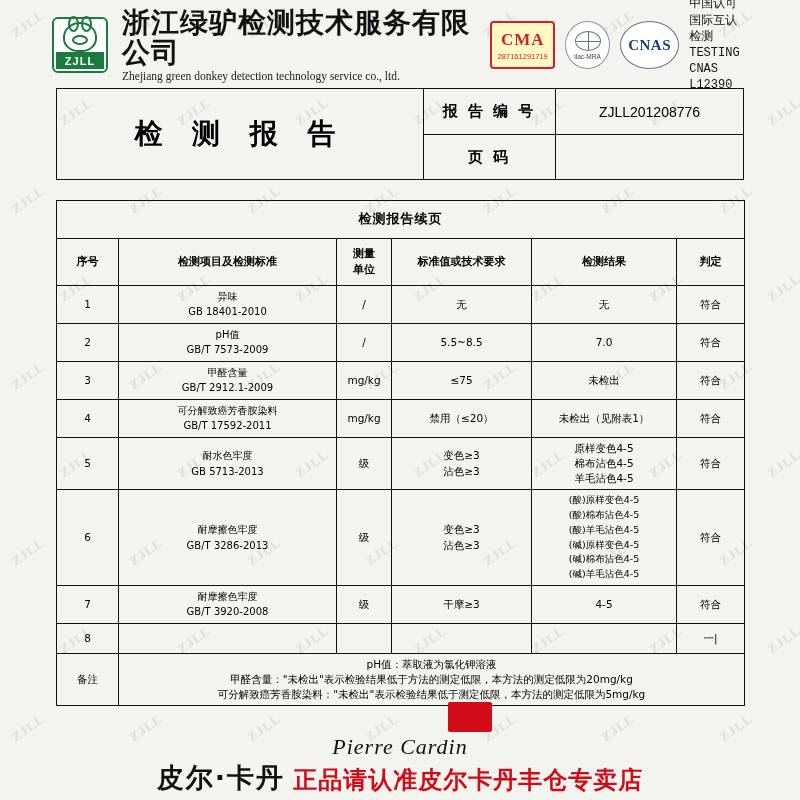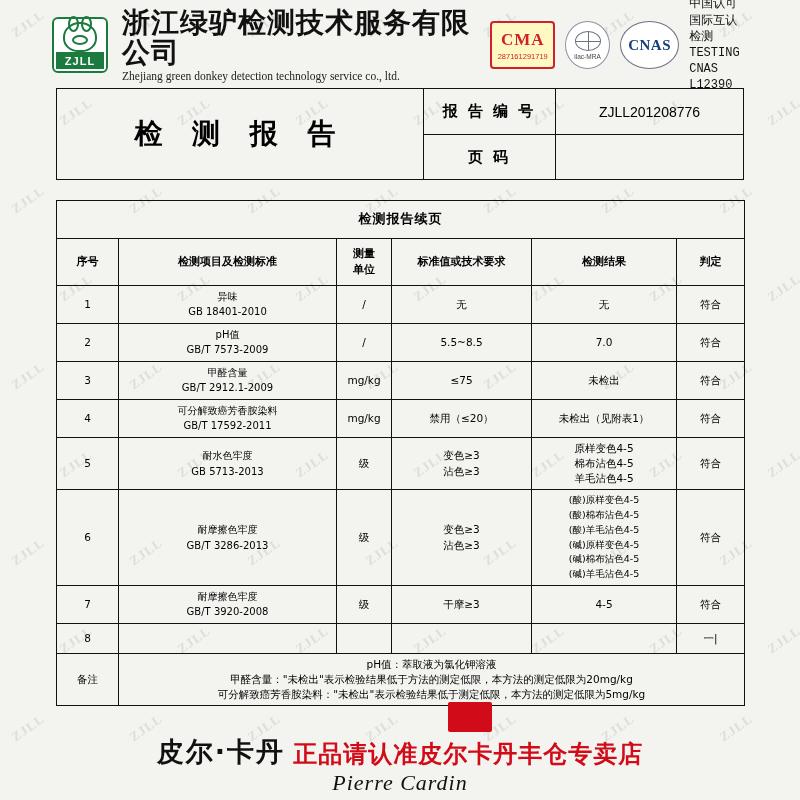--- a/index.html
+++ b/index.html
@@ -388,21 +388,21 @@
             <div>甲醛含量："未检出"表示检验结果低于方法的测定低限，本方法的测定低限为20mg/kg</div>
             <div>可分解致癌芳香胺染料："未检出"表示检验结果低于测定低限，本方法的测定低限为5mg/kg</div>
           </td>
       </tr>
     </tfoot>
   </table>
 
   <div class="footer">
     <div class="pc-mark"></div>
     <div class="pc-row">
+      <div class="pc-script">Pierre Cardin</div>
+    </div>
+    <div class="pc-row">
       <div class="pc-cn">皮尔·卡丹</div>
       <div class="pc-red">正品请认准皮尔卡丹丰仓专卖店</div>
     </div>
-    <div class="pc-row">
-      <div class="pc-script">Pierre Cardin</div>
-    </div>
   </div>
 
 </div>
 
 </body></html>

